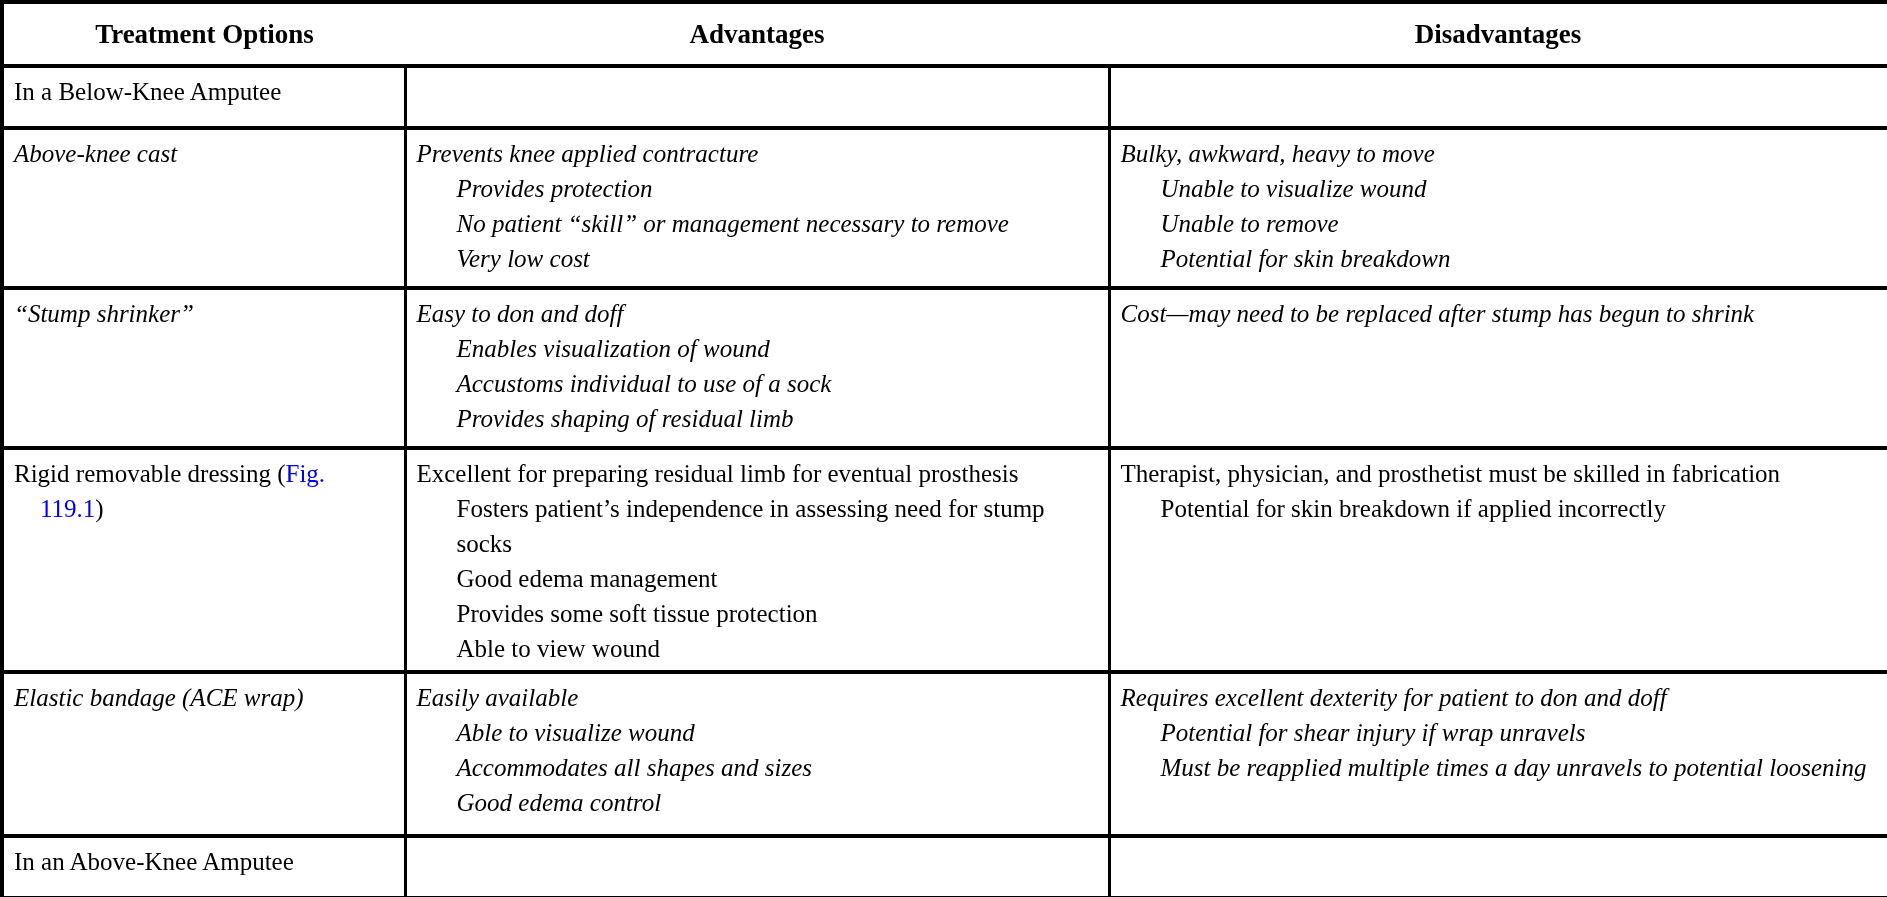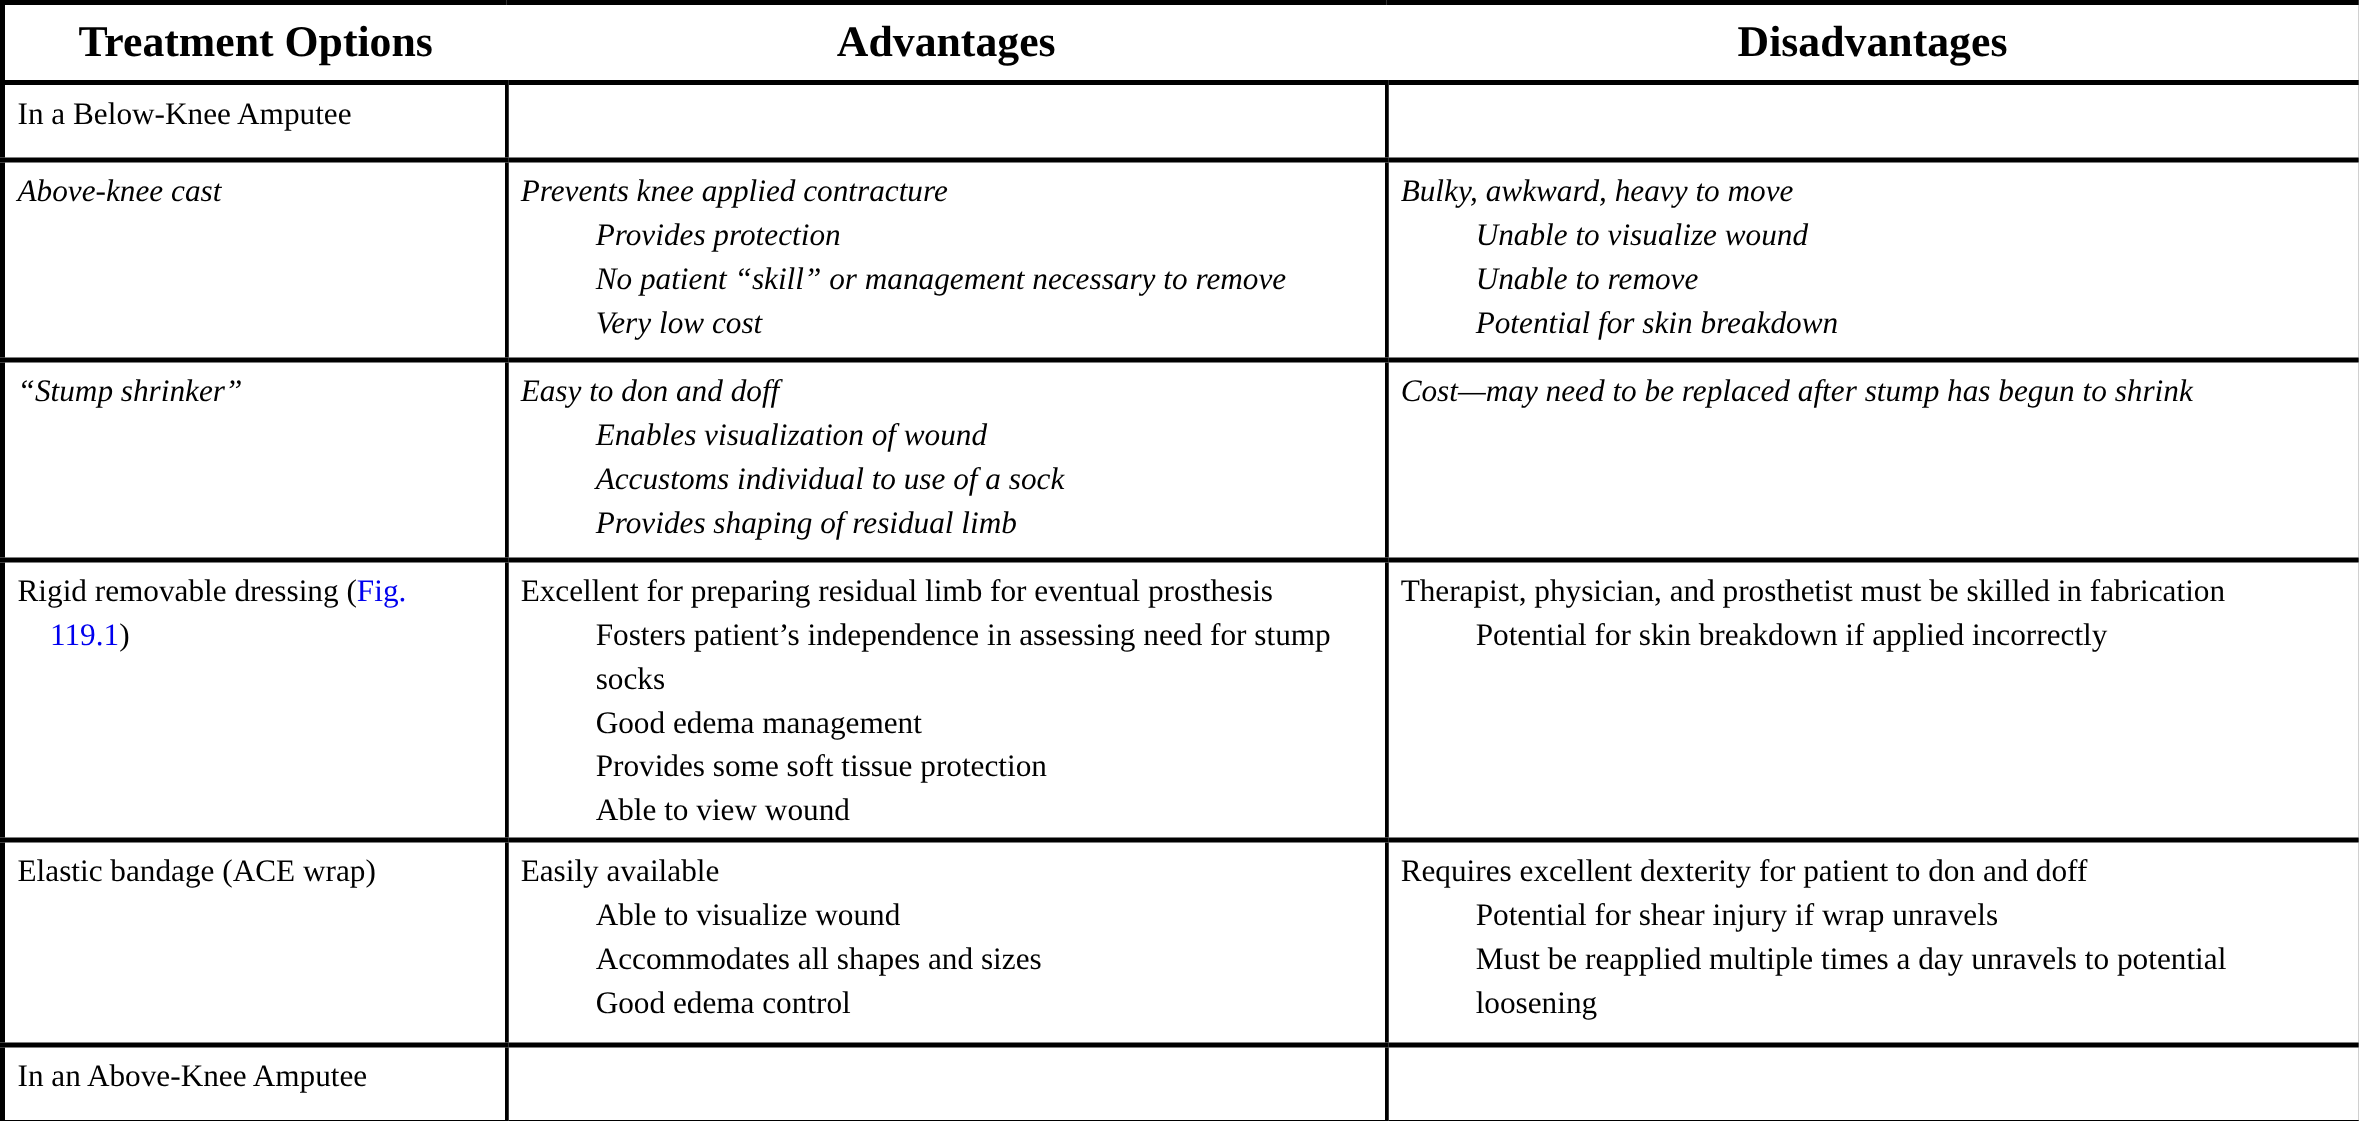--- a/index.html
+++ b/index.html
@@ -21,39 +21,39 @@
     font-size: 25px;
     border: 4px solid #000000;
   }
   col.c1 { width: 403px; }
   col.c2 { width: 704px; }
   col.c3 { width: 780px; }
   th.hdr {
     border: none;
     border-bottom: 4px solid #000000;
     font-weight: bold;
-    font-size: 35px;
+    font-size: 27px;
     text-align: center;
     vertical-align: middle;
     height: 52px;
     padding: 4px 8px;
   }
   td {
     border: solid #000000;
     border-width: 4px 3px;
     vertical-align: top;
     padding: 6px 10px 4px 10px;
     line-height: 35px;
   }
   tr.r-section td { height: 48px; font-family: Liberation Serif, serif; }
   tr.r-cast td, tr.r-shrinker td { height: 146px; font-style: italic; }
   tr.r-rigid td { height: 210px; }
-  tr.r-elastic td { height: 150px; }
+  tr.r-elastic td { height: 150px; font-style: italic; }
   .line { white-space: normal; }
-  .lvl1 { margin-left: 60px; }
+  .lvl1 { margin-left: 40px; }
   .hang {
     padding-left: 36px;
     text-indent: -26px;
   }
   a.fig-link {
     color: #0000EE;
     text-decoration: none;
     cursor: pointer;
   }
 </style>

